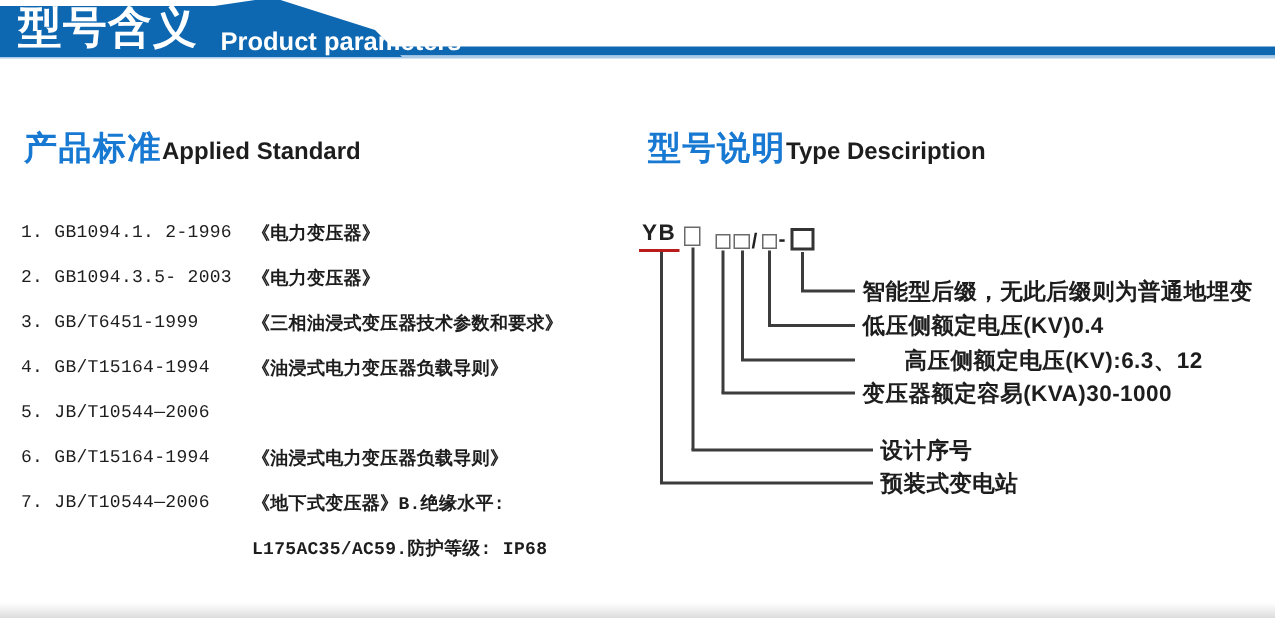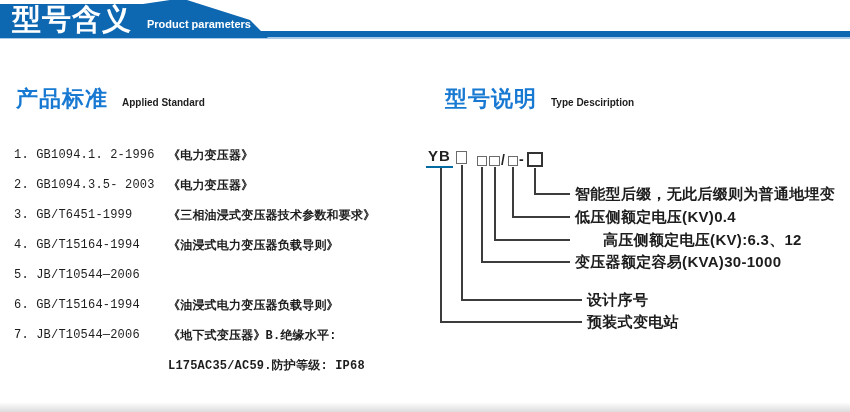--- a/index.html
+++ b/index.html
@@ -14,39 +14,39 @@
   .banner-under { position:absolute; left:0; top:37px; width:850px; height:2px; background:#a9c9e8; }
   .banner-shape {
     position:absolute; left:0; top:0; width:270px; height:38px; background:#0e67b1;
     clip-path:polygon(0 4px,143px 4px,170px 0,187px 0,250px 20px,268px 38px,0 38px);
   }
   .banner-title {
     position:absolute; left:12px; top:3px; color:#fff; font-size:29px; font-weight:700;
     letter-spacing:1px; line-height:32px;
   }
   .banner-sub {
-    position:absolute; left:147px; top:18px; color:#fff; font-size:11px; font-weight:600;
+    position:absolute; left:147px; top:18px; color:#fff; font-size:17px; font-weight:600;
   }
   
   .sec-title { position:absolute; display:flex; align-items:baseline; white-space:nowrap; }
   .sec-title .cn { color:#1879d3; font-size:22px; font-weight:700; letter-spacing:1px; }
-  .sec-title .en { color:#1d1d1d; font-size:10px; font-weight:600; margin-left:14px; }
+  .sec-title .en { color:#1d1d1d; font-size:16px; font-weight:600; }
   .left-title  { left:16px;  top:84px; }
-  .right-title { left:445px; top:84px; }
+  .right-title { left:432px; top:84px; }
   
   .standards { position:absolute; left:14px; top:140px; width:430px; }
   .std-row { display:flex; align-items:center; height:30px; font-size:12px; white-space:nowrap;font-family:Liberation Mono, monospace; }
   .std-code  { flex:0 0 154px; letter-spacing:0.2px; }
   .std-title { font-weight:700; letter-spacing:0.2px; }
   
   .diagram { position:absolute; left:420px; top:140px; width:430px; height:205px; }
   .diagram .abs { position:absolute; }
   .model-prefix {
     left:6px; top:7px; font-size:15px; font-weight:700; color:#222;
-    border-bottom:2px solid #0369a1; padding:0 2px 2px 2px; letter-spacing:1px;
+    border-bottom:2px solid #b91c1c; padding:0 2px 2px 2px; letter-spacing:1px;
   }
   .code-box { border:1.5px solid #6a6a6a; background:#fff; }
   .box-a { left:36px;  top:11px; width:11px; height:13px; }
   .box-b { left:57px;  top:16px; width:10px; height:10px; }
   .box-c { left:69px;  top:16px; width:11px; height:10px; }
   .box-d { left:88px;  top:16px; width:10px; height:10px; }
   .box-e { left:107px; top:12px; width:16px; height:15px; border:2px solid #333; }
   .sep { font-size:14px; font-weight:700; color:#222; }
   .sep-slash { left:81px;  top:12px; }
   .sep-dash  { left:99px;  top:11px; }

